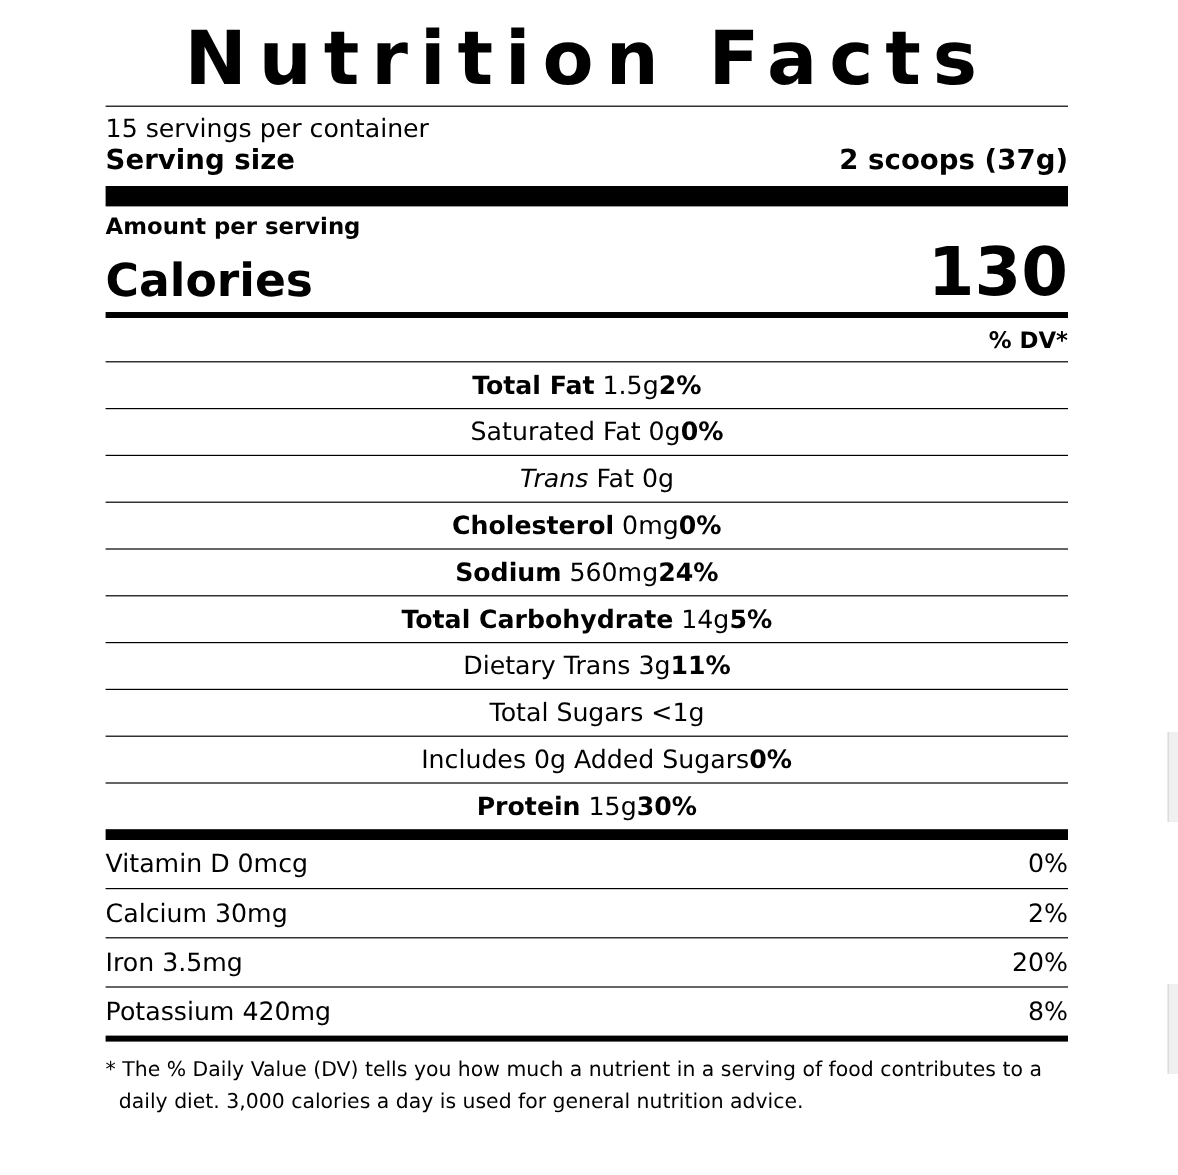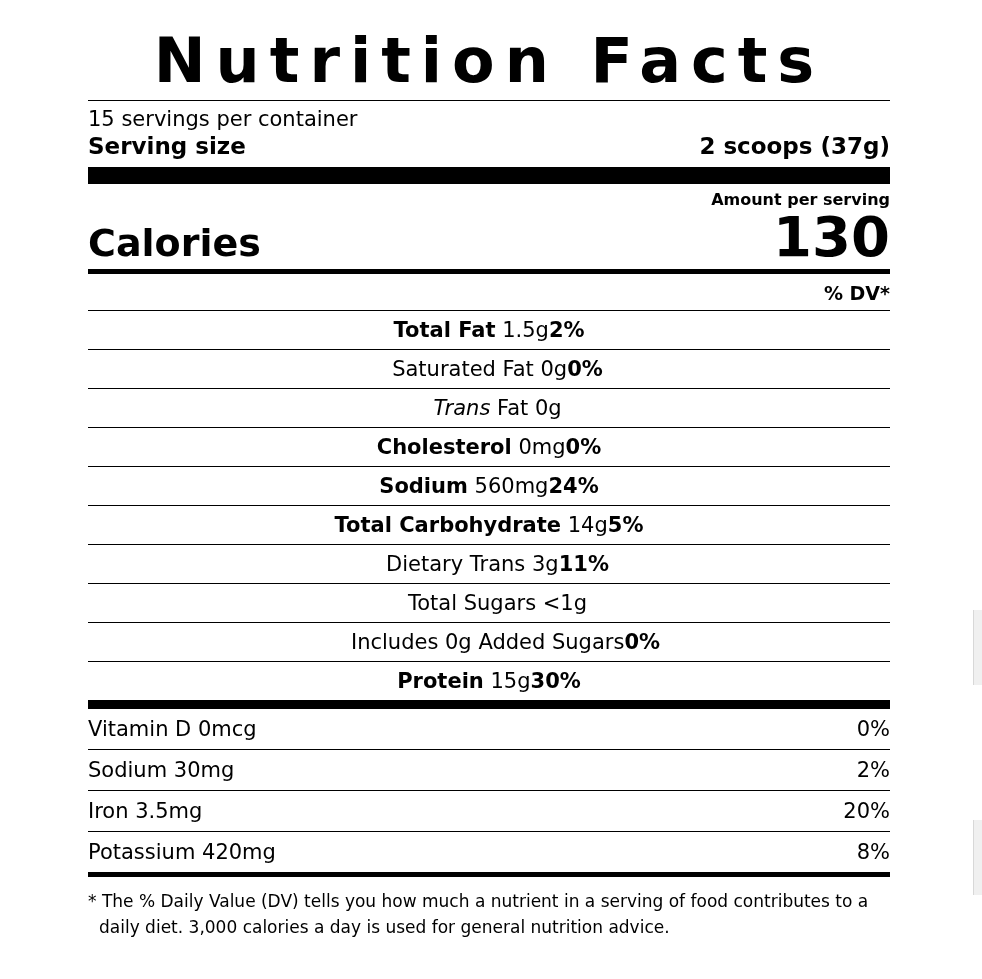--- a/index.html
+++ b/index.html
@@ -12,21 +12,21 @@
     height: 979px;
     font-family: "DejaVu Sans", sans-serif;
     color: #000000;
     overflow: hidden;
     position: relative;
   }
 
   .label {
     position: absolute;
     left: 88px;
-    top: 30px;
+    top: 18px;
     width: 802px;
   }
 
   
   .title {
     font-weight: bold;
     font-size: 62px;
     line-height: 1.0;
     letter-spacing: 10px;
     text-align: center;
@@ -55,24 +55,23 @@
   .serving-row {
     display: flex;
     justify-content: space-between;
     align-items: baseline;
     font-size: 23px;
     font-weight: bold;
     padding: 2px 0 8px 0;
   }
 
   .amount-per {
-    font-size: 16px;
+    font-size: 19px;
     font-weight: bold;
     padding: 6px 0 0 0;
-    text-align: right;
   }
 
   .calorie-row {
     display: flex;
     justify-content: space-between;
     align-items: flex-end;
     padding: 0 0 4px 0;
   }
   .calorie-label {
     font-size: 38px;
@@ -211,21 +210,21 @@
 
   <div class="rule-mid"></div>
 
   <div id="vitamin-rows">
       <div class="vit-row">
         <span>Vitamin D 0mcg</span>
         <span class="dv">0%</span>
       </div>
       <div class="rule-thin"></div>
       <div class="vit-row">
-        <span>Sodium 30mg</span>
+        <span>Calcium 30mg</span>
         <span class="dv">2%</span>
       </div>
       <div class="rule-thin"></div>
       <div class="vit-row">
         <span>Iron 3.5mg</span>
         <span class="dv">20%</span>
       </div>
       <div class="rule-thin"></div>
       <div class="vit-row">
         <span>Potassium 420mg</span>

